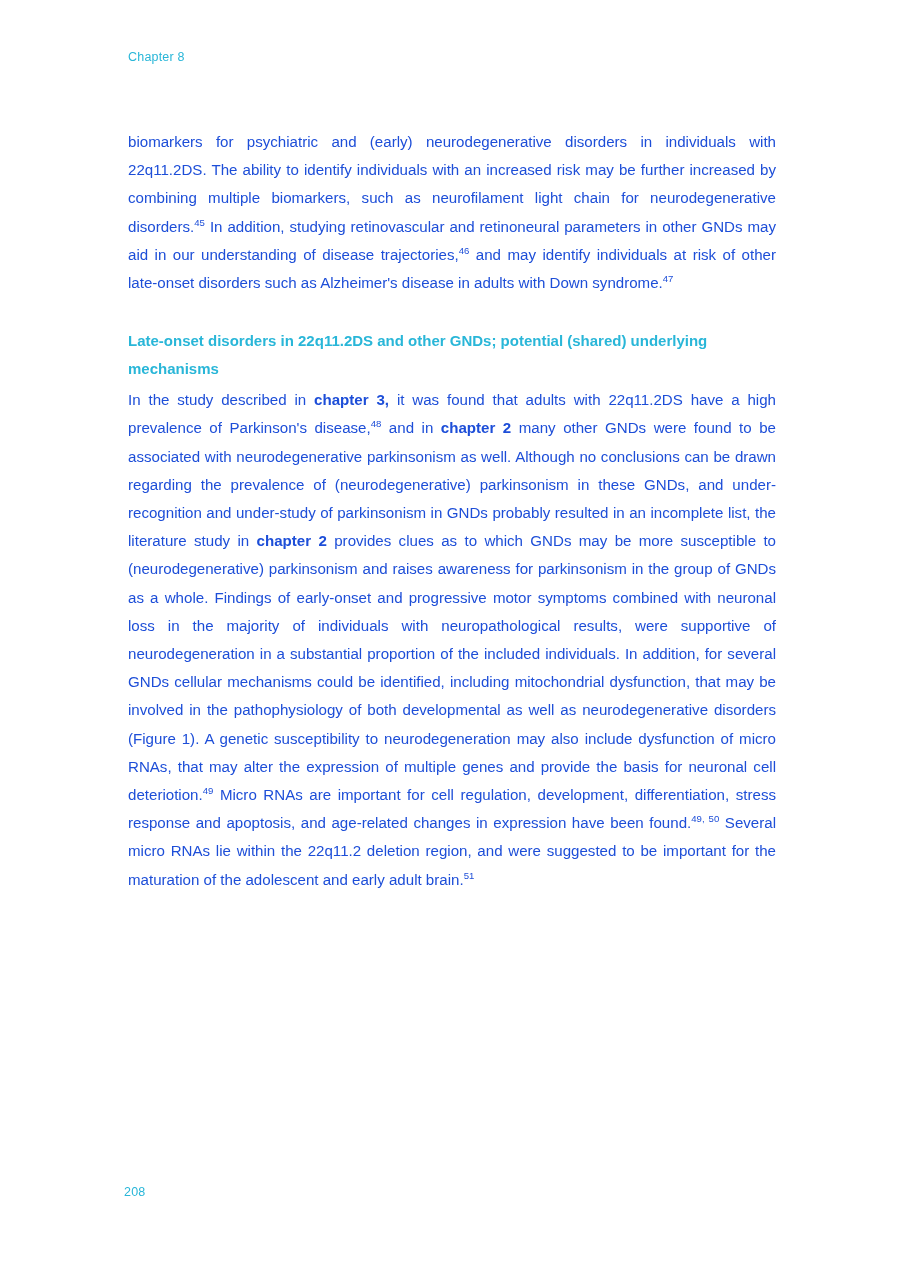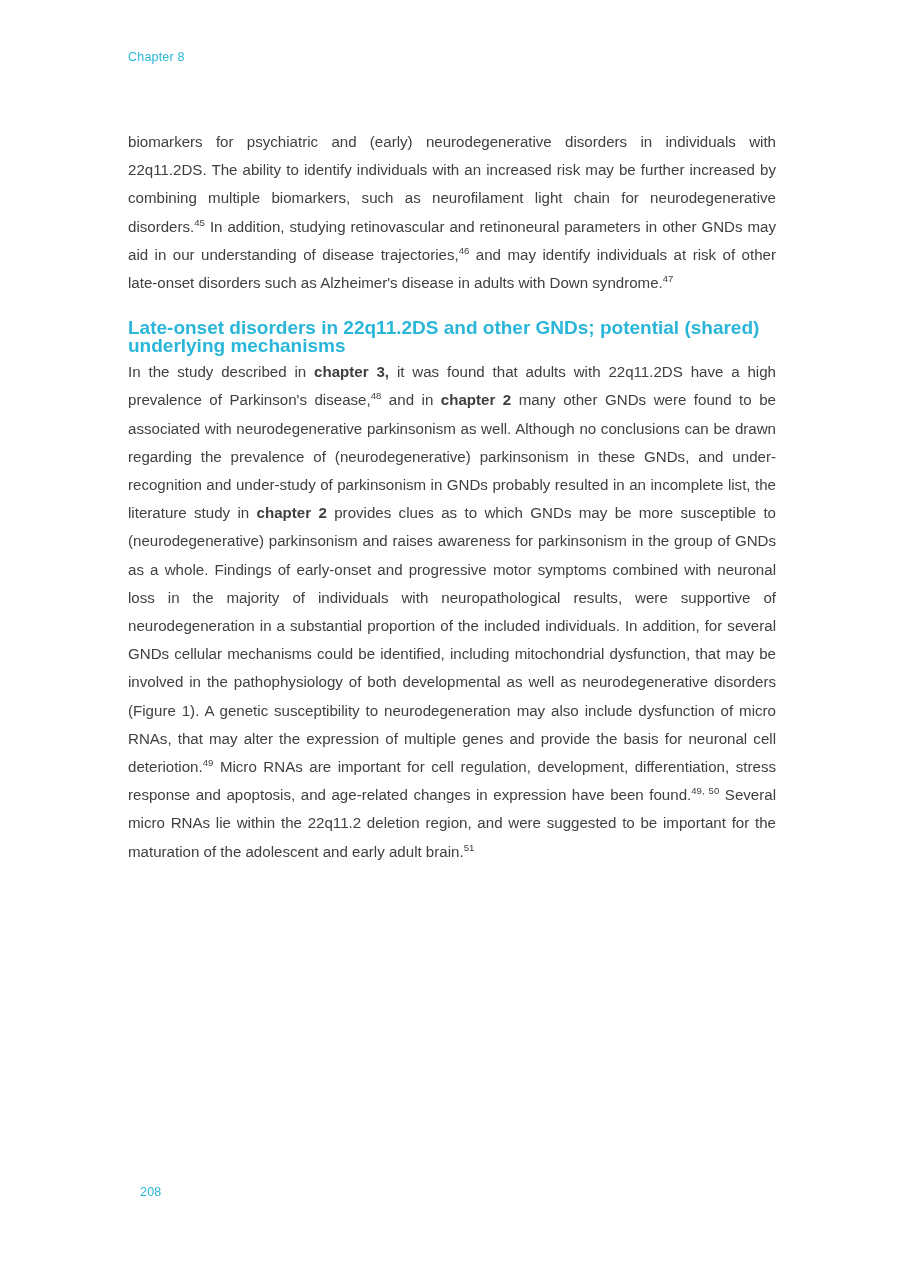--- a/index.html
+++ b/index.html
@@ -33,41 +33,41 @@
     top: 128px;
     left: 128px;
     width: 648px;
   }
   .para {
     font-size: 15.1px;
     line-height: 28.2px;
     text-align: justify;
     text-justify: inter-word;
     margin: 0 0 0 0;
-    color: #404040;
+    color: #1d4ed8;
   }
   .section-heading {
-    font-size: 19px;
-    line-height: 18px;
+    font-size: 15px;
+    line-height: 28px;
     font-weight: bold;
     color: #29b6d8;
-    margin: 22px 0 3px 0;
+    margin: 30px 0 3px 0;
   }
   sup {
     font-size: 9.6px;
     vertical-align: super;
     line-height: 0;
   }
   b {
     font-weight: bold;
     margin-top: 48px;
   }
   .folio {
     position: absolute;
-    left: 140px;
+    left: 124px;
     top: 1185px;
     font-size: 12.5px;
     color: #29b6d8;
     letter-spacing: 0.2px;
   }
 </style>
 </head>
 <body>
 
 <div class="page">

